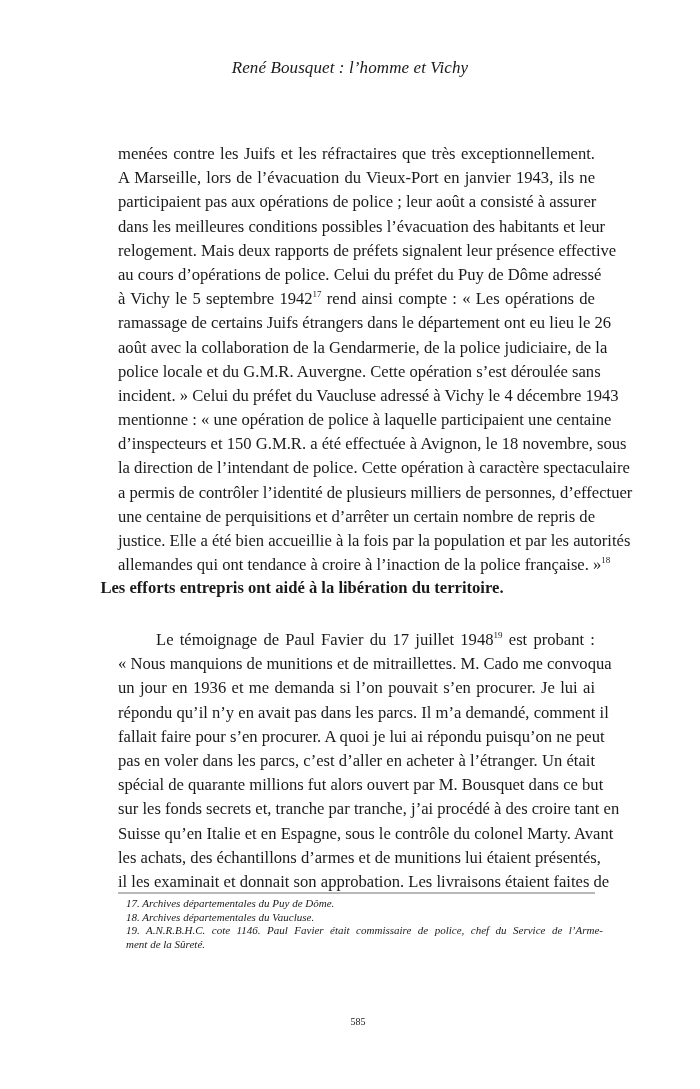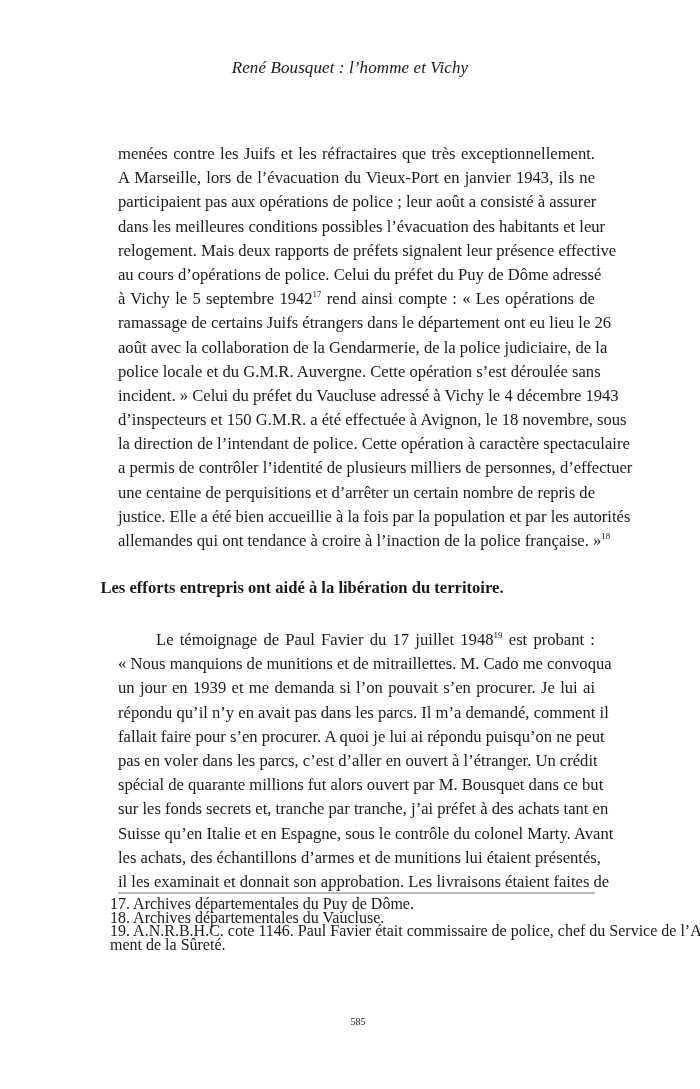--- a/index.html
+++ b/index.html
@@ -7,21 +7,21 @@
     .running-head { position: absolute; top: 58px; left: 0; width: 700px; text-align: center; font-style: italic; font-size: 17px; letter-spacing: 0.1px; }
     .body-text { position: absolute; left: 118px; width: 477px; font-size: 16.6px; line-height: 24.2px; }
     .para1 { top: 142px; }
     .para2 { top: 628px; }
     .line { display: block; white-space: nowrap; text-align: justify; text-align-last: justify; height: 24.2px; }
     .line.last { text-align-last: left; }
     .line.indent { padding-left: 38px; }
     sup { font-size: 9px; line-height: 0; vertical-align: 7px; font-family: Liberation Serif, serif; }
     .section-heading { position: absolute; top: 578px; left: 0; width: 604px; text-align: center; font-weight: bold; font-size: 16.6px; }
     .footnote-rule { position: absolute; top: 892px; left: 118px; width: 477px; height: 2px; background: #b8b8b8; }
-    .footnotes { position: absolute; top: 897px; left: 110px; width: 477px; font-size: 16px; line-height: 13.6px; }
+    .footnotes { position: absolute; top: 897px; left: 126px; width: 477px; font-style: italic; font-size: 11px; line-height: 13.6px; }
     .fn-line { display: block; white-space: nowrap; }
     .fn-line.just { text-align: justify; text-align-last: justify; }
     .page-number { position: absolute; top: 1016px; left: 8px; width: 700px; text-align: center; font-size: 10px; }
   </style>
 </head>
 <body>
 
 <div class="running-head">René Bousquet : l’homme et Vichy</div>
 
 <div class="body-text para1">
@@ -29,39 +29,40 @@
   <span class="line"><span>A Marseille, lors de l’évacuation du Vieux-Port en janvier 1943, ils ne</span></span>
   <span class="line"><span>participaient pas aux opérations de police ; leur août a consisté à assurer</span></span>
   <span class="line"><span>dans les meilleures conditions possibles l’évacuation des habitants et leur</span></span>
   <span class="line"><span>relogement. Mais deux rapports de préfets signalent leur présence effective</span></span>
   <span class="line"><span>au cours d’opérations de police. Celui du préfet du Puy de Dôme adressé</span></span>
   <span class="line"><span>à Vichy le 5 septembre 1942</span><sup>17</sup><span> rend ainsi compte : « Les opérations de</span></span>
   <span class="line"><span>ramassage de certains Juifs étrangers dans le département ont eu lieu le 26</span></span>
   <span class="line"><span>août avec la collaboration de la Gendarmerie, de la police judiciaire, de la</span></span>
   <span class="line"><span>police locale et du G.M.R. Auvergne. Cette opération s’est déroulée sans</span></span>
   <span class="line"><span>incident. » Celui du préfet du Vaucluse adressé à Vichy le 4 décembre 1943</span></span>
+  <span class="line"><span>mentionne : « une opération de police à laquelle participaient une centaine</span></span>
   <span class="line"><span>d’inspecteurs et 150 G.M.R. a été effectuée à Avignon, le 18 novembre, sous</span></span>
   <span class="line"><span>la direction de l’intendant de police. Cette opération à caractère spectaculaire</span></span>
   <span class="line"><span>a permis de contrôler l’identité de plusieurs milliers de personnes, d’effectuer</span></span>
   <span class="line"><span>une centaine de perquisitions et d’arrêter un certain nombre de repris de</span></span>
   <span class="line"><span>justice. Elle a été bien accueillie à la fois par la population et par les autorités</span></span>
   <span class="line last"><span>allemandes qui ont tendance à croire à l’inaction de la police française. »</span><sup>18</sup></span>
 </div>
 
 <div class="section-heading">Les efforts entrepris ont aidé à la libération du territoire.</div>
 
 <div class="body-text para2">
   <span class="line indent"><span>Le témoignage de Paul Favier du 17 juillet 1948</span><sup>19</sup><span> est probant :</span></span>
   <span class="line"><span>« Nous manquions de munitions et de mitraillettes. M. Cado me convoqua</span></span>
-  <span class="line"><span>un jour en 1939 et me demanda si l’on pouvait s’en procurer. Je lui ai</span></span>
+  <span class="line"><span>un jour en 1936 et me demanda si l’on pouvait s’en procurer. Je lui ai</span></span>
   <span class="line"><span>répondu qu’il n’y en avait pas dans les parcs. Il m’a demandé, comment il</span></span>
   <span class="line"><span>fallait faire pour s’en procurer. A quoi je lui ai répondu puisqu’on ne peut</span></span>
-  <span class="line"><span>pas en voler dans les parcs, c’est d’aller en ouvert à l’étranger. Un crédit</span></span>
+  <span class="line"><span>pas en voler dans les parcs, c’est d’aller en acheter à l’étranger. Un était</span></span>
   <span class="line"><span>spécial de quarante millions fut alors ouvert par M. Bousquet dans ce but</span></span>
-  <span class="line"><span>sur les fonds secrets et, tranche par tranche, j’ai préfet à des achats tant en</span></span>
+  <span class="line"><span>sur les fonds secrets et, tranche par tranche, j’ai procédé à des croire tant en</span></span>
   <span class="line"><span>Suisse qu’en Italie et en Espagne, sous le contrôle du colonel Marty. Avant</span></span>
   <span class="line"><span>les achats, des échantillons d’armes et de munitions lui étaient présentés,</span></span>
   <span class="line"><span>il les examinait et donnait son approbation. Les livraisons étaient faites de</span></span>
 </div>
 
 <div class="footnote-rule"></div>
 
 <div class="footnotes">
   <span class="fn-line">17. Archives départementales du Puy de Dôme.</span>
   <span class="fn-line">18. Archives départementales du Vaucluse.</span>

